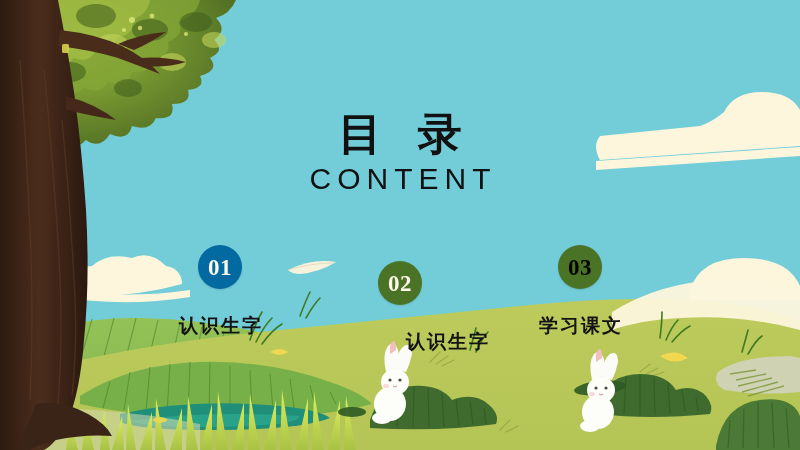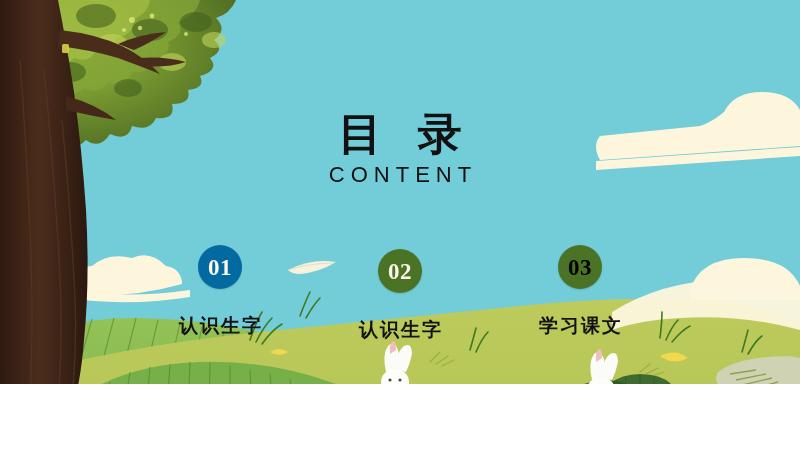--- a/index.html
+++ b/index.html
@@ -6,21 +6,21 @@
     margin: 0;
     padding: 0;
     background: #ffffff;
   }
   body {
     font-family: "Liberation Sans", sans-serif;
   }
   #slide {
     position: relative;
     width: 800px;
-    height: 384px;
+    height: 450px;
     overflow: hidden;
     background: #72cdd8;
   }
   .layer {
     position: absolute;
     top: 0; left: 0;
     width: 800px;
     height: 450px;
   }
   
@@ -36,21 +36,21 @@
     font-size: 44px;
     font-weight: 700;
     color: #111111;
     letter-spacing: 10px;
     line-height: 1.08;
     margin: 0;
     text-indent: 10px;
     font-family: "DejaVu Sans", "Liberation Sans", sans-serif;
   }
   #sub-title {
-    font-size: 22px;
+    font-size: 30px;
     font-weight: 400;
     color: #111111;
     letter-spacing: 6px;
     line-height: 1.15;
     margin: 4px 0 0 0;
     text-indent: 6px;
     font-family: "Liberation Sans", sans-serif;
   }
   
   #agenda {
@@ -412,21 +412,21 @@
 
   <div id="agenda">
 
     <div class="agenda-item" style="left:130px; top:0;">
       <div class="num-circle" style="background:#0369a1;">
         <span class="num-text" style="color:#fdf8e8;">01</span>
       </div>
       <div class="agenda-label">认识生字</div>
     </div>
 
-    <div class="agenda-item" style="left:310px; top:4px;">
+    <div class="agenda-item" style="left:310px; top:16px;text-align:right;">
       <div class="num-circle" style="background:#4a7326;">
         <span class="num-text" style="color:#fdf8e8;">02</span>
       </div>
       <div class="agenda-label">认识生字</div>
     </div>
 
     <div class="agenda-item" style="left:490px; top:0;">
       <div class="num-circle" style="background:#4a7326;">
         <span class="num-text" style="color:#000000;">03</span>
       </div>

